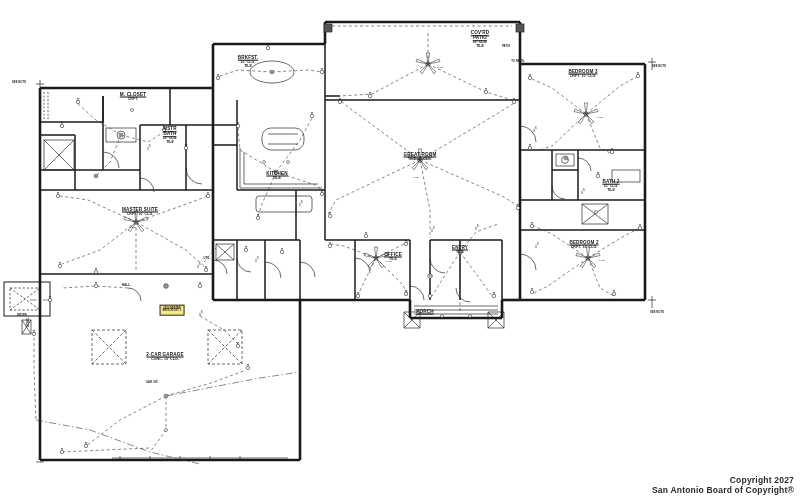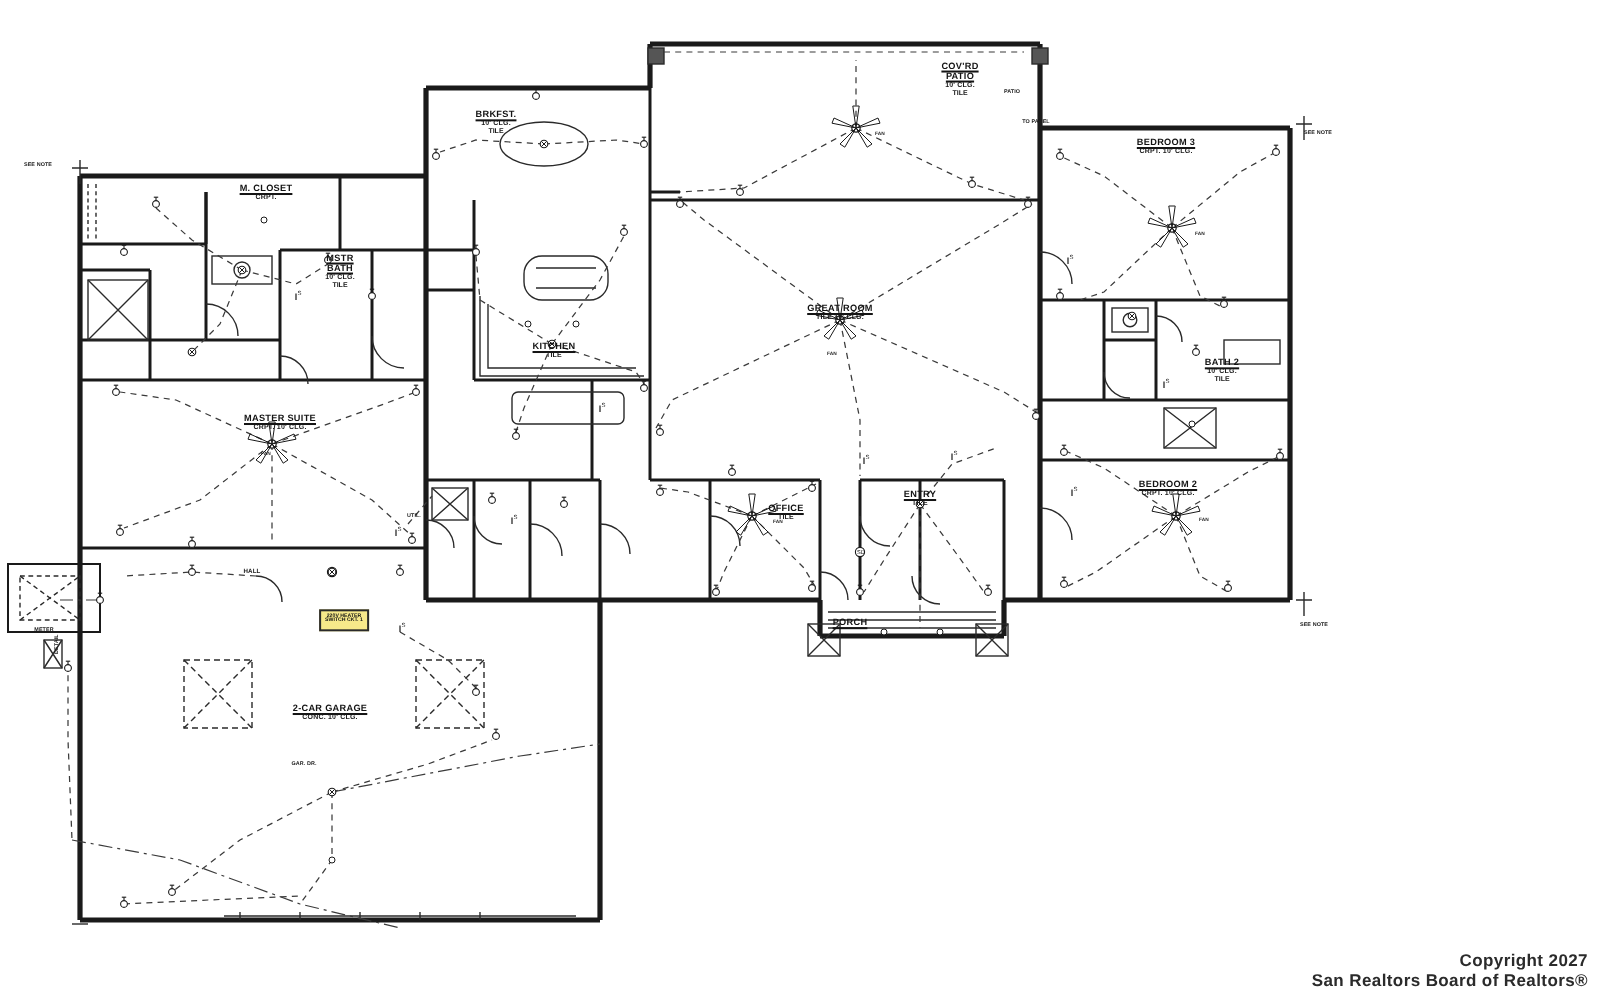--- a/index.html
+++ b/index.html
@@ -510,16 +510,16 @@
   <div class="tiny-note" style="left:440px;top:68px;transform:translate(-50%,-50%);font-size:2.4px;">FAN</div>
   <div class="tiny-note" style="left:389px;top:262px;transform:translate(-50%,-50%);font-size:2.4px;">FAN</div>
 
   <div class="hl-note" style="left:172px;top:310px;transform:translate(-50%,-50%);">
     <div>220V HEATER</div>
     <div>SWITCH CKT. 1</div>
   </div>
 
   <div class="copyright">
     <div>Copyright 2027</div>
-    <div>San Realtors Board of Realtors®</div>
+    <div>San Antonio Board of Copyright®</div>
   </div>
 
 </div>
 
 </body></html>

